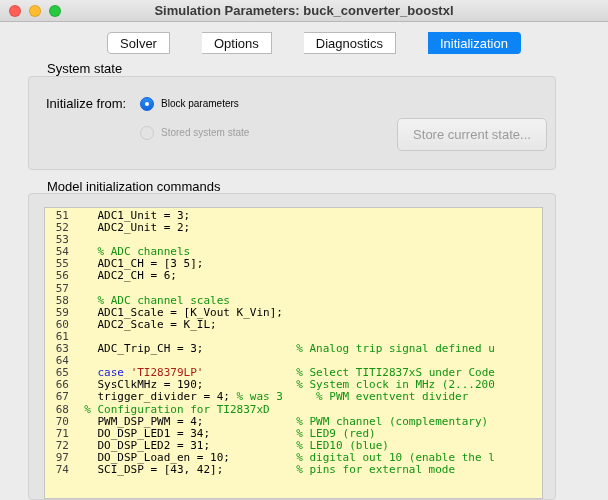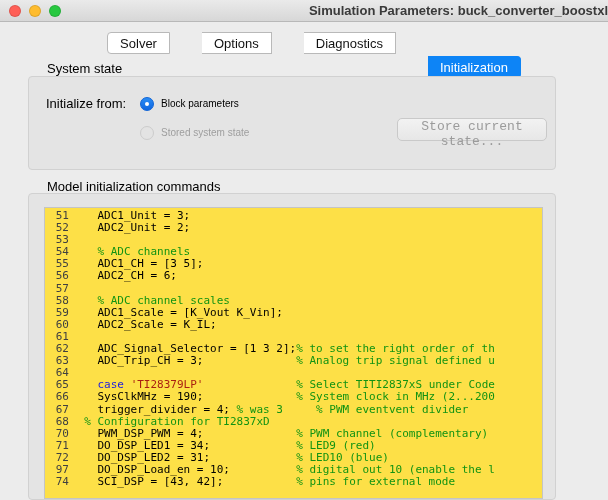--- a/index.html
+++ b/index.html
@@ -9,39 +9,39 @@
     background:#ececec;
     overflow:hidden;
   }
   .window { position:relative; width:608px; height:500px; background:#ececec; }
 
   
   .titlebar {
     position:absolute; left:0; top:0; width:608px; height:22px;
     background:linear-gradient(#eaeaea,#d7d7d7);
     border-bottom:1px solid #b8b8b8;
-    display:flex; align-items:center; justify-content:flex-end;
+    display:flex; align-items:center; justify-content:center;
   }
   .traffic { position:absolute; left:9px; top:5px; display:flex; gap:8px; }
   .light { width:12px; height:12px; border-radius:50%; display:inline-block; border:1px solid rgba(0,0,0,0.12); }
   .light.red    { background:var(--traffic-red,#ff5f57); }
   .light.yellow { background:var(--traffic-yellow,#febc2e); }
   .light.green  { background:var(--traffic-green,#28c840); }
   .title { font-size:13px; font-weight:600; color:#3a3a3a; }
 
   
   .tabbar { position:absolute; left:10px; top:32px; width:608px; height:22px; display:flex; justify-content:center;gap:32px; }
   .tab {
     font-size:13px; color:#111; background:#ffffff;
     border:1px solid #b9b9b9; border-left:none;
     height:22px; padding:0 12px; display:flex; align-items:center;
     cursor:default;
   }
   .tab:first-child { border-left:1px solid #b9b9b9; border-radius:4px 0 0 4px; }
-  .tab:last-child  { border-radius:0 4px 4px 0;margin-top:24px; }
+  .tab:last-child  { border-radius:0 4px 4px 0; }
   .tab.active { background:var(--tab-active,#0d84f6); border-color:var(--tab-active,#0d84f6); color:#fff; }
 
   
   .group-label { position:absolute; font-size:13px; color:#000; }
   .sys-label   { left:47px; top:61px; }
   .model-label { left:47px; top:179px; }
   .group-box {
     position:absolute; left:28px; width:528px;
     background:#e4e4e4; border:1px solid #d1d1d1; border-radius:4px;
   }
@@ -63,31 +63,31 @@
   }
   .radio.selected::after {
     content:""; position:absolute; left:4px; top:4px;
     width:4px; height:4px; border-radius:50%; background:#fff;
   }
   .radio.disabled { background:#e3e3e3; border-color:#cccccc; }
   .radio-label { font-size:10px; color:#000; }
   .radio-label.disabled { color:#9e9e9e; }
 
   .store-btn {
-    position:absolute; right:8px; top:41px; width:150px; height:23px;
+    position:absolute; right:8px; top:41px; width:150px; height:33px;
     background:linear-gradient(#f2f2f2,#e7e7e7);
     border:1px solid #c9c9c9; border-radius:5px;
-    font-family:Liberation Mono, monospace;
+    font-family:Liberation Sans, sans-serif;
     font-size:13px; color:#9b9b9b;
   }
 
   
   .code-editor {
     position:absolute; left:15px; top:13px; width:499px; height:292px;
-    background:#fde047; border:1px solid #c4c4c4;
+    background:#fef9c3; border:1px solid #c4c4c4;
     font-family:"DejaVu Sans Mono", monospace;
     font-size:11px; line-height:12.1px;
     overflow:hidden; padding-top:2px;
   }
   .code-line { display:flex; white-space:pre; }
   .line-num {
     flex:0 0 26px; width:26px; text-align:right; color:#404040; padding-right:2px;
   }
   .line-content { white-space:pre; }
   .tk-code    { color:#000000; }
@@ -138,21 +138,20 @@
         <div class="code-line"><span class="line-num">52</span><span class="line-content"><span class="tk-code">    ADC2_Unit = 2;</span></span></div>
         <div class="code-line"><span class="line-num">53</span><span class="line-content"></span></div>
         <div class="code-line"><span class="line-num">54</span><span class="line-content"><span class="tk-comment">    % ADC channels</span></span></div>
         <div class="code-line"><span class="line-num">55</span><span class="line-content"><span class="tk-code">    ADC1_CH = [3 5];</span></span></div>
         <div class="code-line"><span class="line-num">56</span><span class="line-content"><span class="tk-code">    ADC2_CH = 6;</span></span></div>
         <div class="code-line"><span class="line-num">57</span><span class="line-content"></span></div>
         <div class="code-line"><span class="line-num">58</span><span class="line-content"><span class="tk-comment">    % ADC channel scales</span></span></div>
         <div class="code-line"><span class="line-num">59</span><span class="line-content"><span class="tk-code">    ADC1_Scale = [K_Vout K_Vin];</span></span></div>
         <div class="code-line"><span class="line-num">60</span><span class="line-content"><span class="tk-code">    ADC2_Scale = K_IL;</span></span></div>
         <div class="code-line"><span class="line-num">61</span><span class="line-content"></span></div>
-        <div class="code-line"><span class="line-num">62</span><span class="line-content"><span class="tk-code">    ADC_Signal_Selector = [1 3 2];</span><span class="tk-comment">% to set the right order of th</span></span></div>
         <div class="code-line"><span class="line-num">63</span><span class="line-content"><span class="tk-code">    ADC_Trip_CH = 3;              </span><span class="tk-comment">% Analog trip signal defined u</span></span></div>
         <div class="code-line"><span class="line-num">64</span><span class="line-content"></span></div>
         <div class="code-line"><span class="line-num">65</span><span class="line-content"><span class="tk-code">    </span><span class="tk-keyword">case</span><span class="tk-code"> </span><span class="tk-string">'TI28379LP'</span><span class="tk-code">              </span><span class="tk-comment">% Select TITI2837xS under Code</span></span></div>
         <div class="code-line"><span class="line-num">66</span><span class="line-content"><span class="tk-code">    SysClkMHz = 190;              </span><span class="tk-comment">% System clock in MHz (2...200</span></span></div>
         <div class="code-line"><span class="line-num">67</span><span class="line-content"><span class="tk-code">    trigger_divider = 4; </span><span class="tk-comment">% was 3     % PWM eventvent divider</span></span></div>
         <div class="code-line"><span class="line-num">68</span><span class="line-content"><span class="tk-comment">  % Configuration for TI2837xD</span></span></div>
         <div class="code-line"><span class="line-num">70</span><span class="line-content"><span class="tk-code">    PWM_DSP_PWM = 4;              </span><span class="tk-comment">% PWM channel (complementary)</span></span></div>
         <div class="code-line"><span class="line-num">71</span><span class="line-content"><span class="tk-code">    DO_DSP_LED1 = 34;             </span><span class="tk-comment">% LED9 (red)</span></span></div>
         <div class="code-line"><span class="line-num">72</span><span class="line-content"><span class="tk-code">    DO_DSP_LED2 = 31;             </span><span class="tk-comment">% LED10 (blue)</span></span></div>
         <div class="code-line"><span class="line-num">97</span><span class="line-content"><span class="tk-code">    DO_DSP_Load_en = 10;          </span><span class="tk-comment">% digital out 10 (enable the l</span></span></div>

